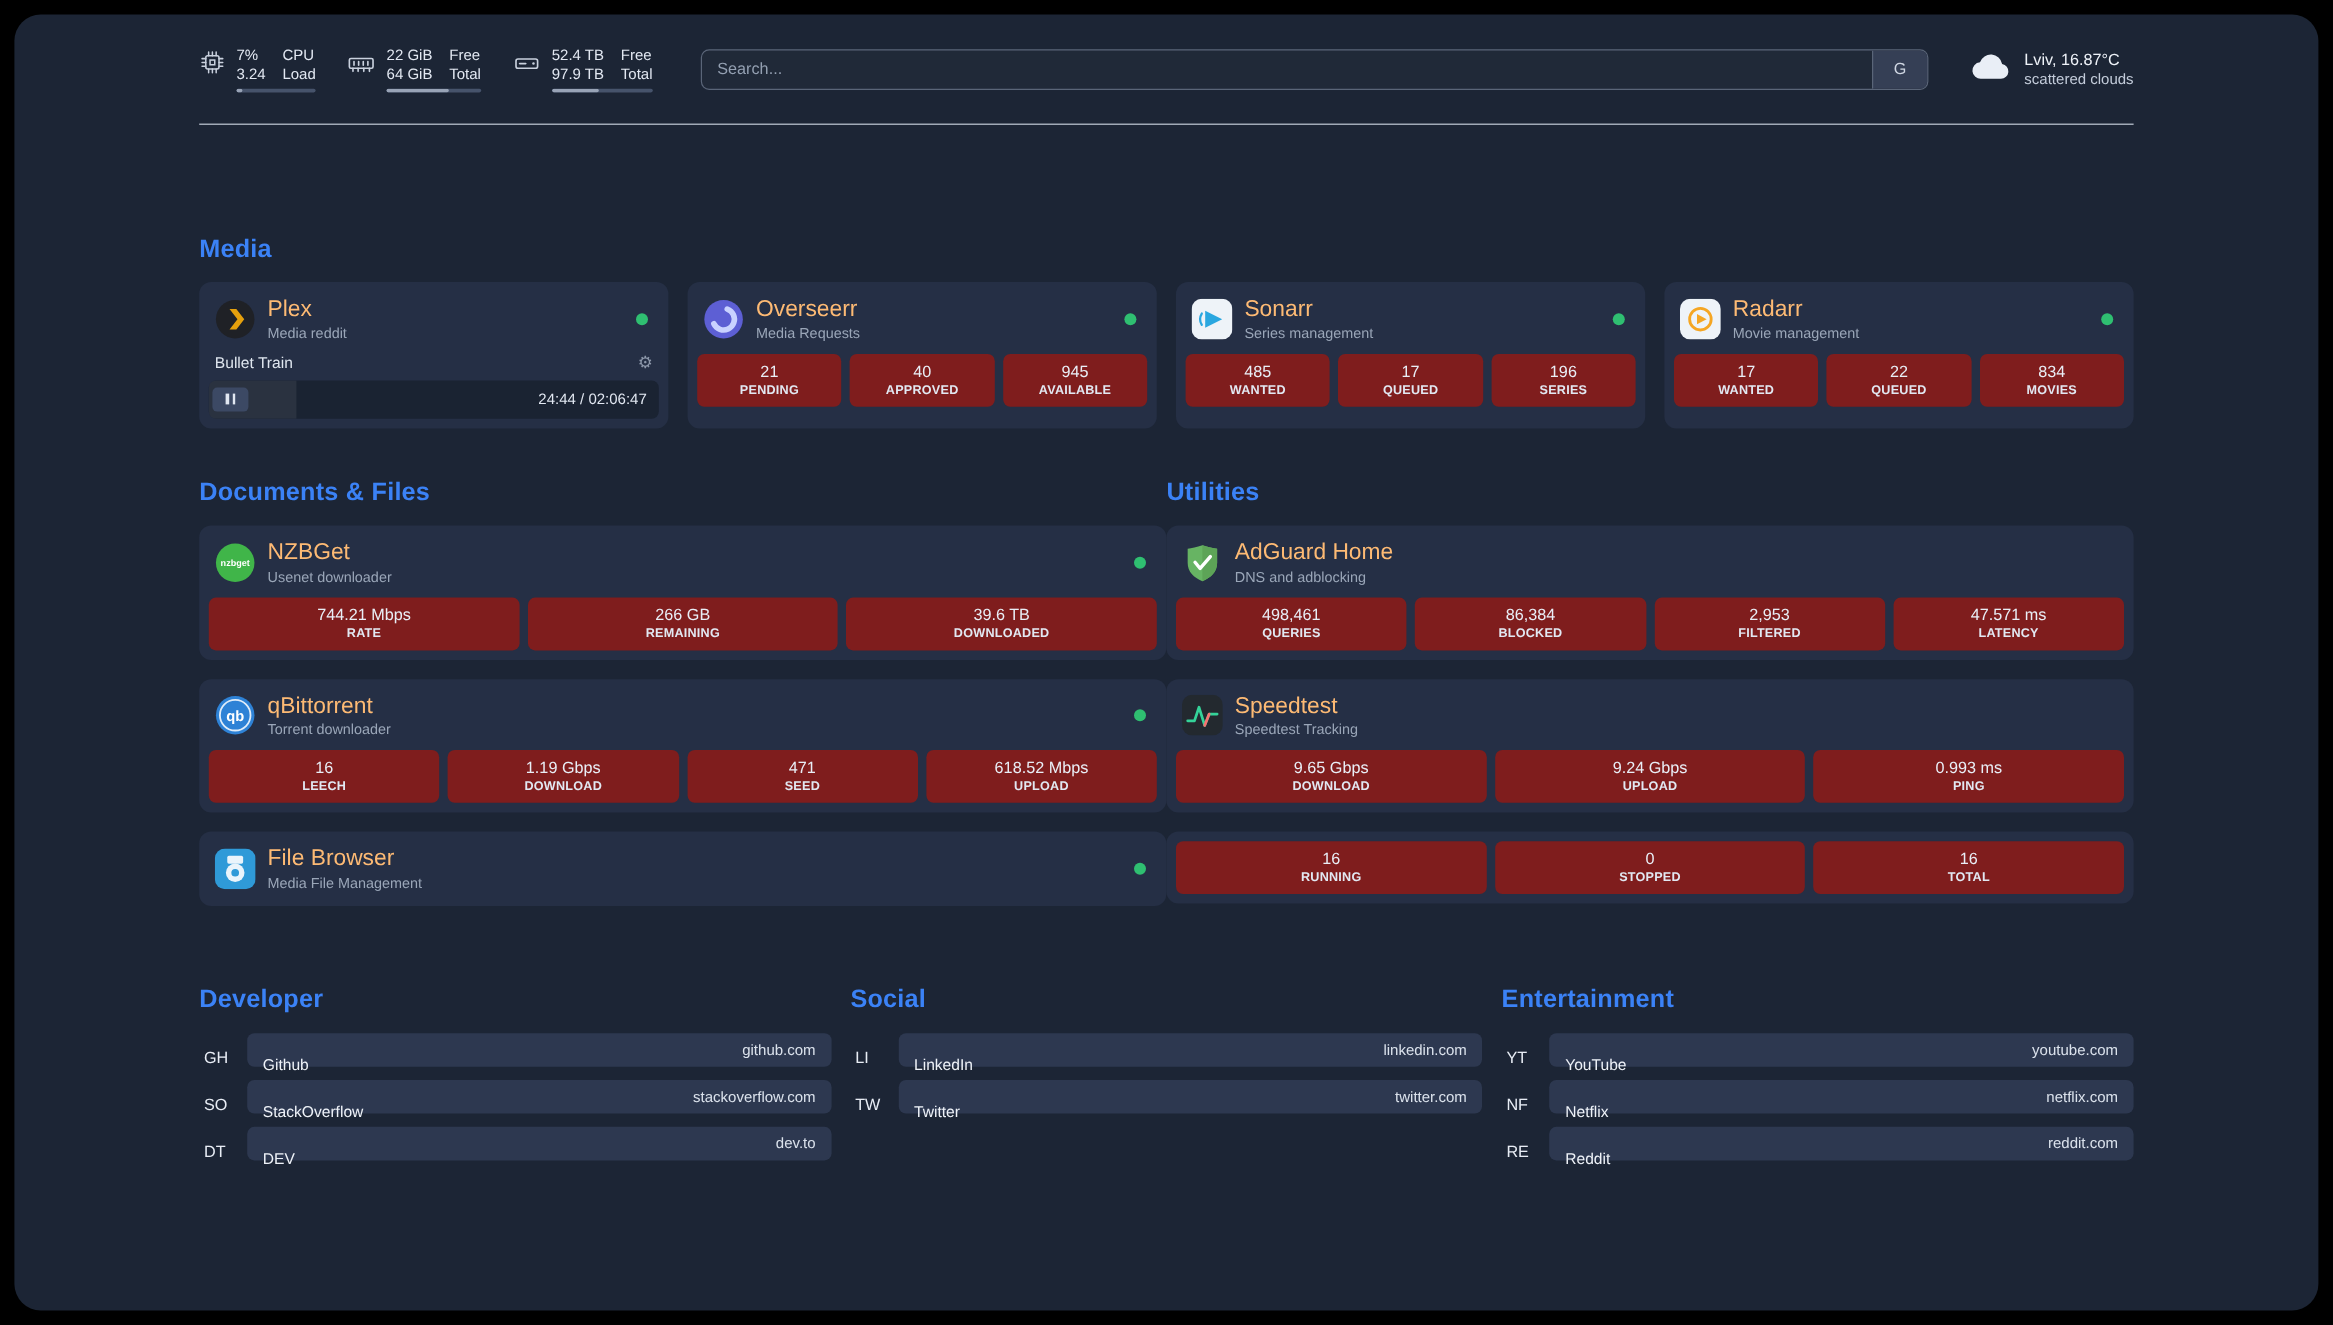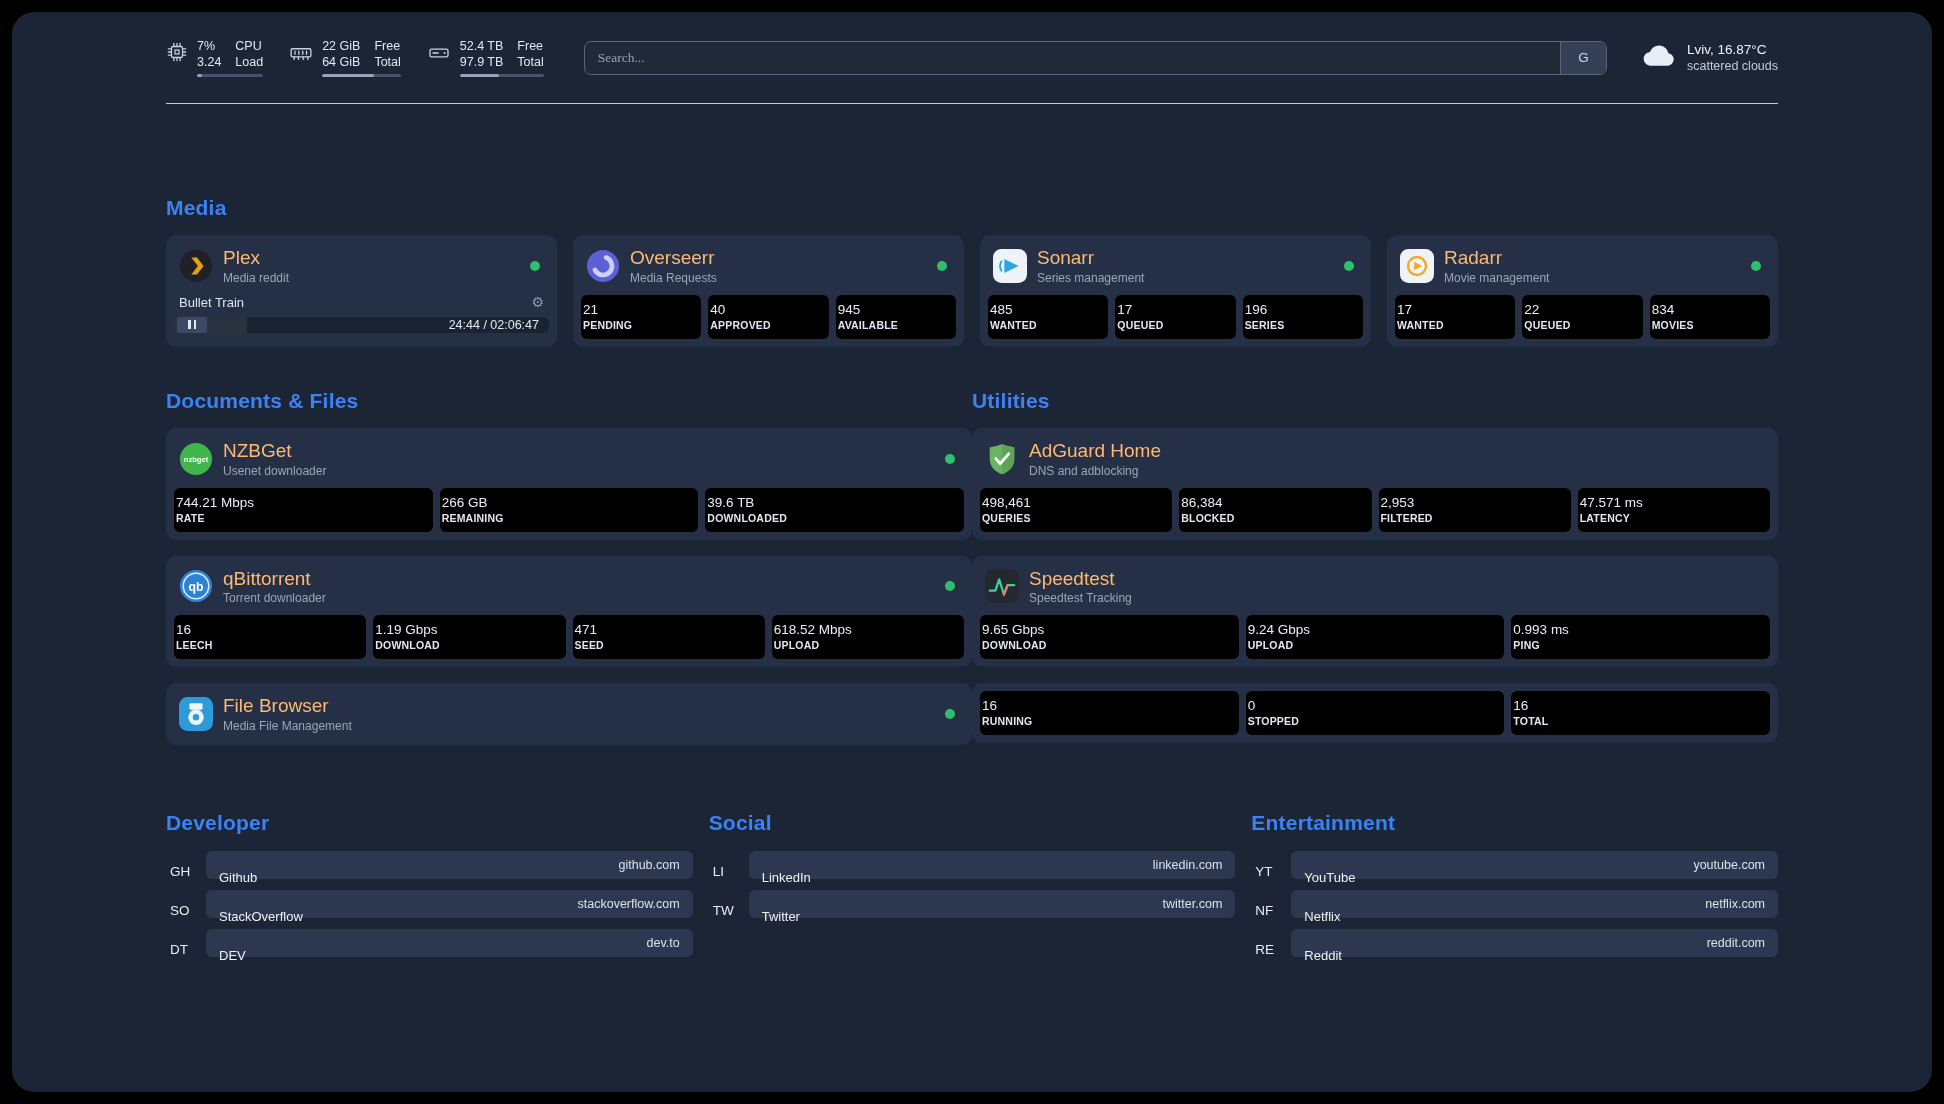--- a/index.html
+++ b/index.html
@@ -14,21 +14,21 @@
   .res-icon { color: #c9d1de; margin-top: 3px; display: block; }
   .res-icon svg { display: block; }
   .res-cols { display: flex; gap: 14px; }
   .res-col { display: flex; flex-direction: column; font-size: 12.5px; line-height: 16px; color: #e2e8f2; }
   .res-bar { height: 3px; background: #46536b; border-radius: 2px; margin-top: 4px; overflow: hidden; }
   .res-fill { height: 100%; background: #98a3b6; border-radius: 2px; width: 0; }
 
   .search-box { flex: 1; display: flex; align-items: stretch; height: 34px; border: 1px solid #5a6578;
     border-radius: 7px; margin: 0 34px 0 14px; overflow: hidden; background: rgba(255,255,255,0.02); }
   .search-box input { flex: 1; background: transparent; border: none; outline: none; color: #e8edf5;
-    font-size: 13.5px; padding: 0 13px; font-family: Liberation Serif, serif; }
+    font-size: 13.5px; padding: 0 13px; font-family: Liberation Sans, sans-serif; }
   .search-box input::placeholder { color: #94a0b2; }
   .g-btn { width: 46px; background: #353f55; color: #cfd6e2; border: none; border-left: 1px solid #5a6578;
     font-size: 13.5px; cursor: pointer; font-family: "Liberation Sans", sans-serif; }
 
   .weather { display: flex; align-items: center; gap: 10px; }
   .weather-loc { font-size: 13.5px; color: #eef2f8; line-height: 17px; }
   .weather-sub { font-size: 12.5px; color: #c3ccda; line-height: 16px; }
 
   .divider { border: none; border-bottom: 1.5px solid #c3cbd8; margin-top: 26px; }
 
@@ -43,29 +43,29 @@
   .card { background: #252f45; border-radius: 10px; padding: 8px; }
   .card-header { display: flex; align-items: center; gap: 10px; padding: 3px 5px 9px; cursor: pointer; }
   .icon { width: 34px; height: 34px; flex: none; }
   .icon svg { width: 34px; height: 34px; display: block; }
   .svc-text { display: flex; flex-direction: column; line-height: 1.25; }
   .svc-name { font-size: 19px; color: #fdba74; }
   .svc-sub { font-size: 12px; color: #9aa6b8; margin-top: 1px; }
   .dot { width: 10px; height: 10px; border-radius: 50%; background: #2fbf71; margin-left: auto; margin-right: 4px; flex: none; }
 
   .stats { display: flex; gap: 7px; }
-  .stat { flex: 1; background: #000000; border-radius: 6px; text-align: left; padding: 6px 2px 7px; }
+  .stat { flex: 1; background: #7f1d1d; border-radius: 6px; text-align: center; padding: 6px 2px 7px; }
   .stat-v { font-size: 13.5px; color: #e9eef6; line-height: 17px; }
   .stat-l { font-size: 10.5px; font-weight: bold; color: #e2e8f2; line-height: 14px; letter-spacing: .2px; }
 
   
   .np-row { display: flex; align-items: center; justify-content: space-between; padding: 0 5px 7px;
     font-size: 13px; color: #dfe6ef; }
   .gear { color: #8d98aa; font-size: 14px; cursor: pointer; line-height: 1; }
-  .player { position: relative; background: #1a2332; border-radius: 6px; height: 16px; display: flex;
+  .player { position: relative; background: #1a2332; border-radius: 6px; height: 32px; display: flex;
     align-items: center; padding: 3px; overflow: hidden; }
   .player-fill { position: absolute; left: 0; top: 0; bottom: 0; background: rgba(255,255,255,0.07); width: 0; }
   .pause { position: relative; height: 20px; width: 30px; background: #3c4964; border: none; border-radius: 4px;
     display: flex; align-items: center; justify-content: center; gap: 3px; cursor: pointer; }
   .pbar { width: 2.5px; height: 9px; background: #e2e8f2; display: block; }
   .player-time { position: relative; margin-left: auto; font-size: 12.5px; color: #e2e8f2; padding-right: 7px; }
 
   
   .bm-grid { display: grid; grid-template-columns: repeat(3, 1fr); gap: 16px; margin-top: 66px; }
   .bm-grid h2 { margin-bottom: 16px; }

